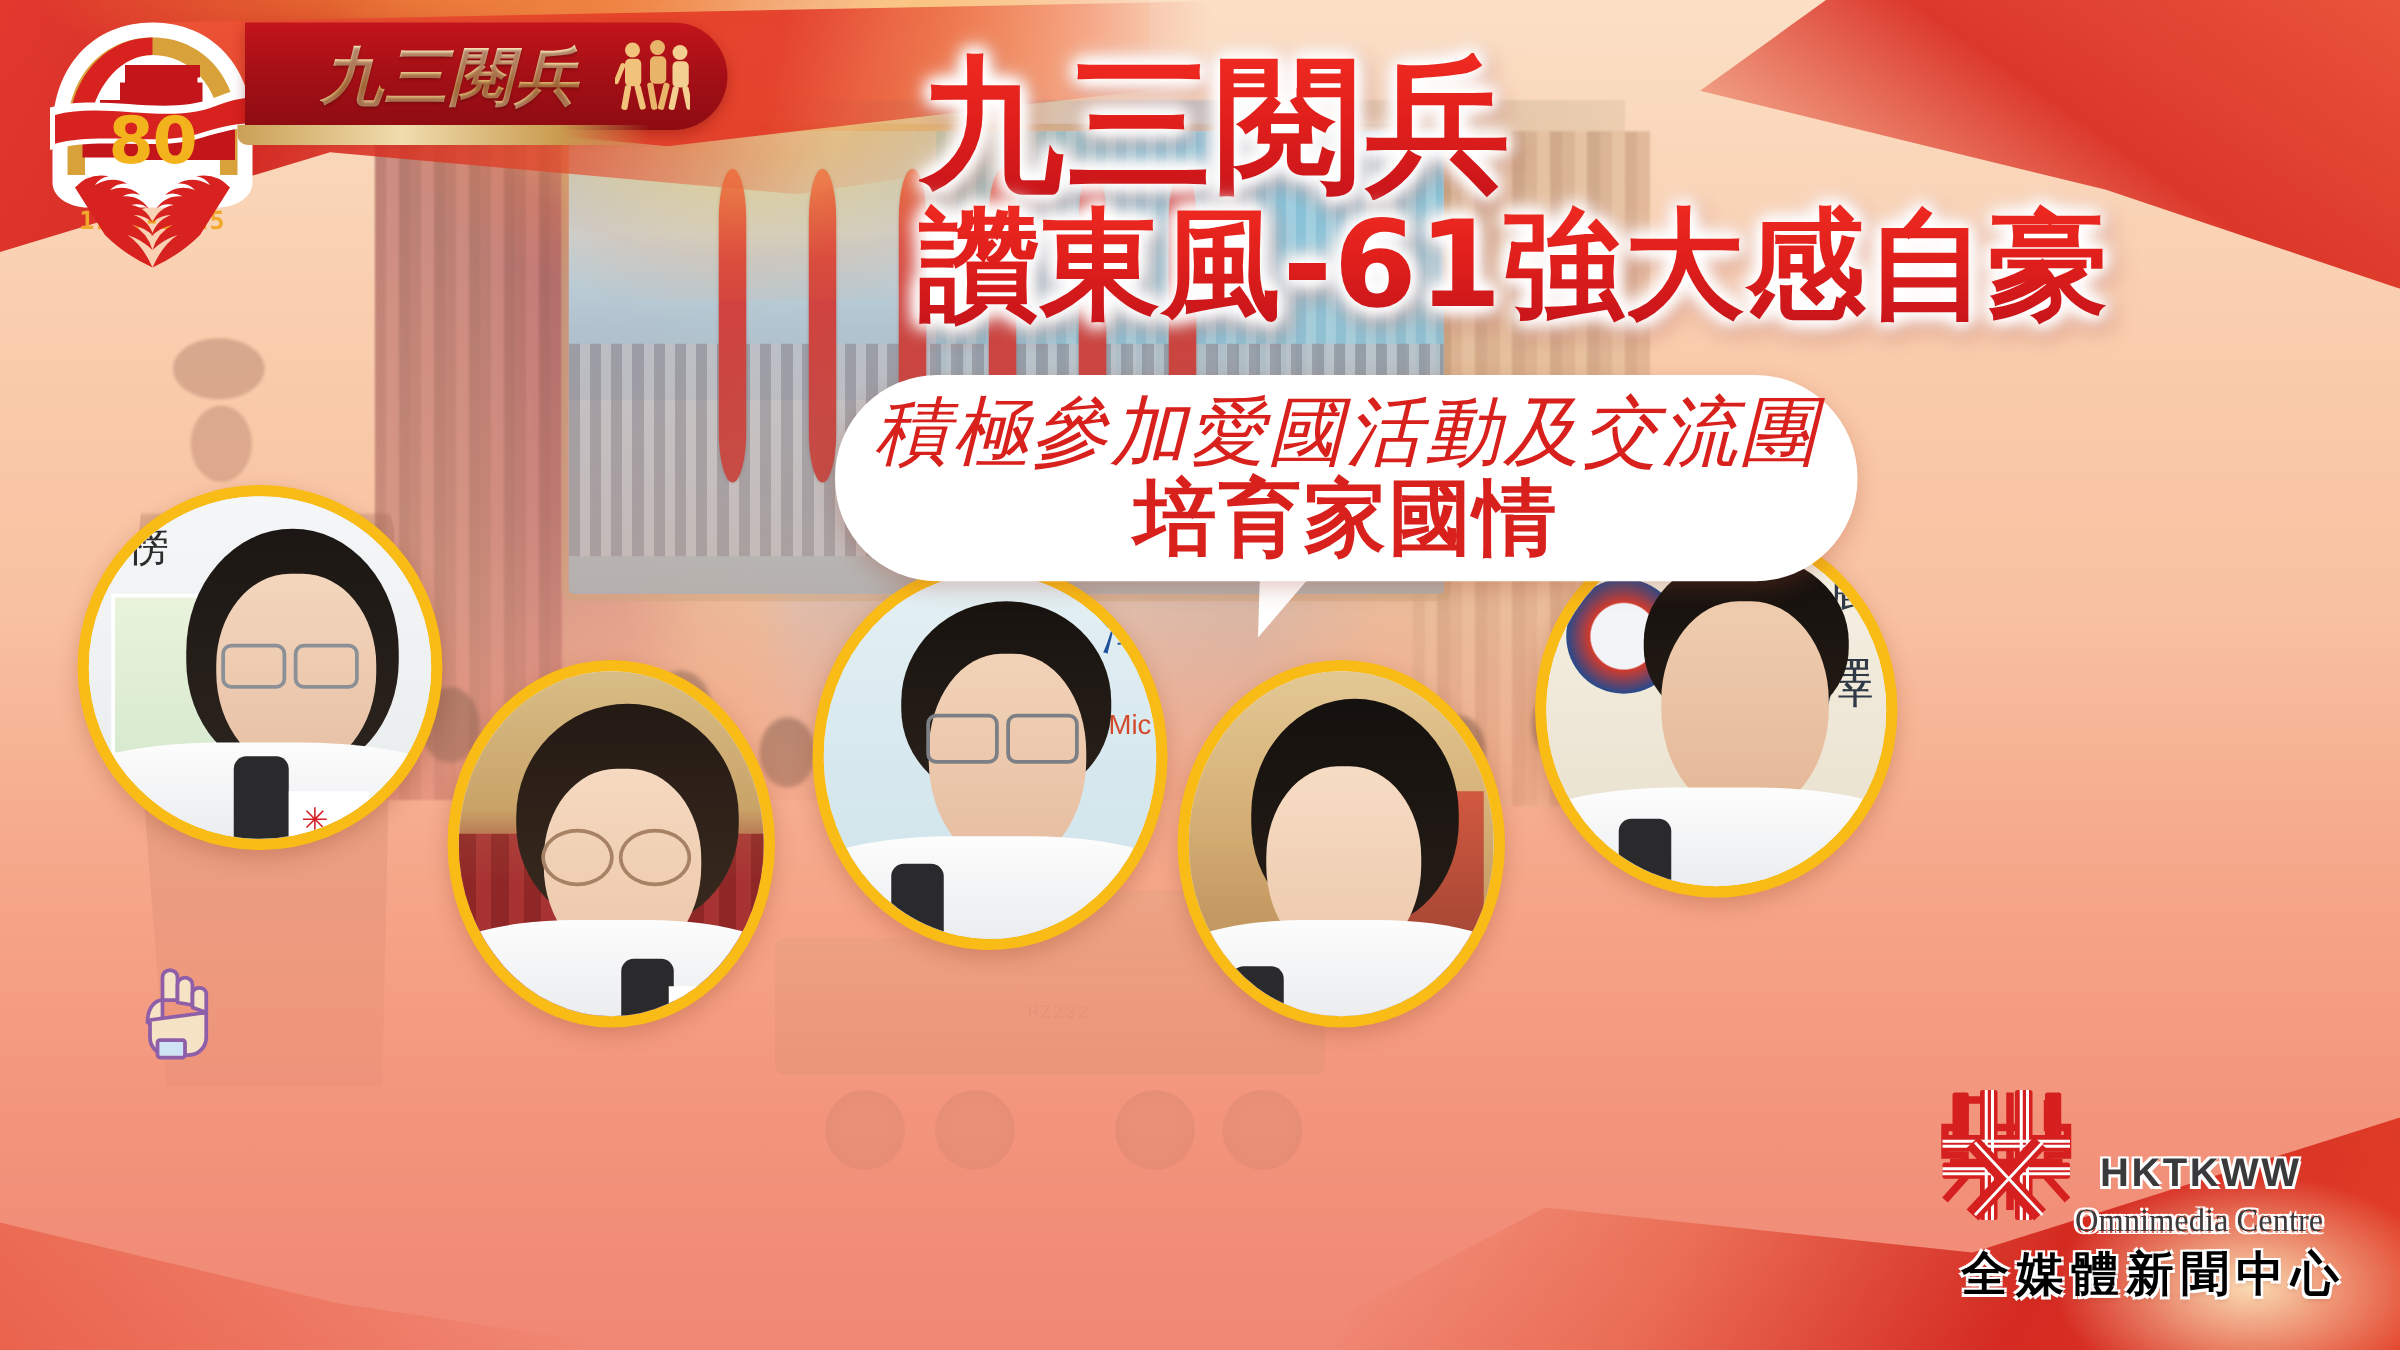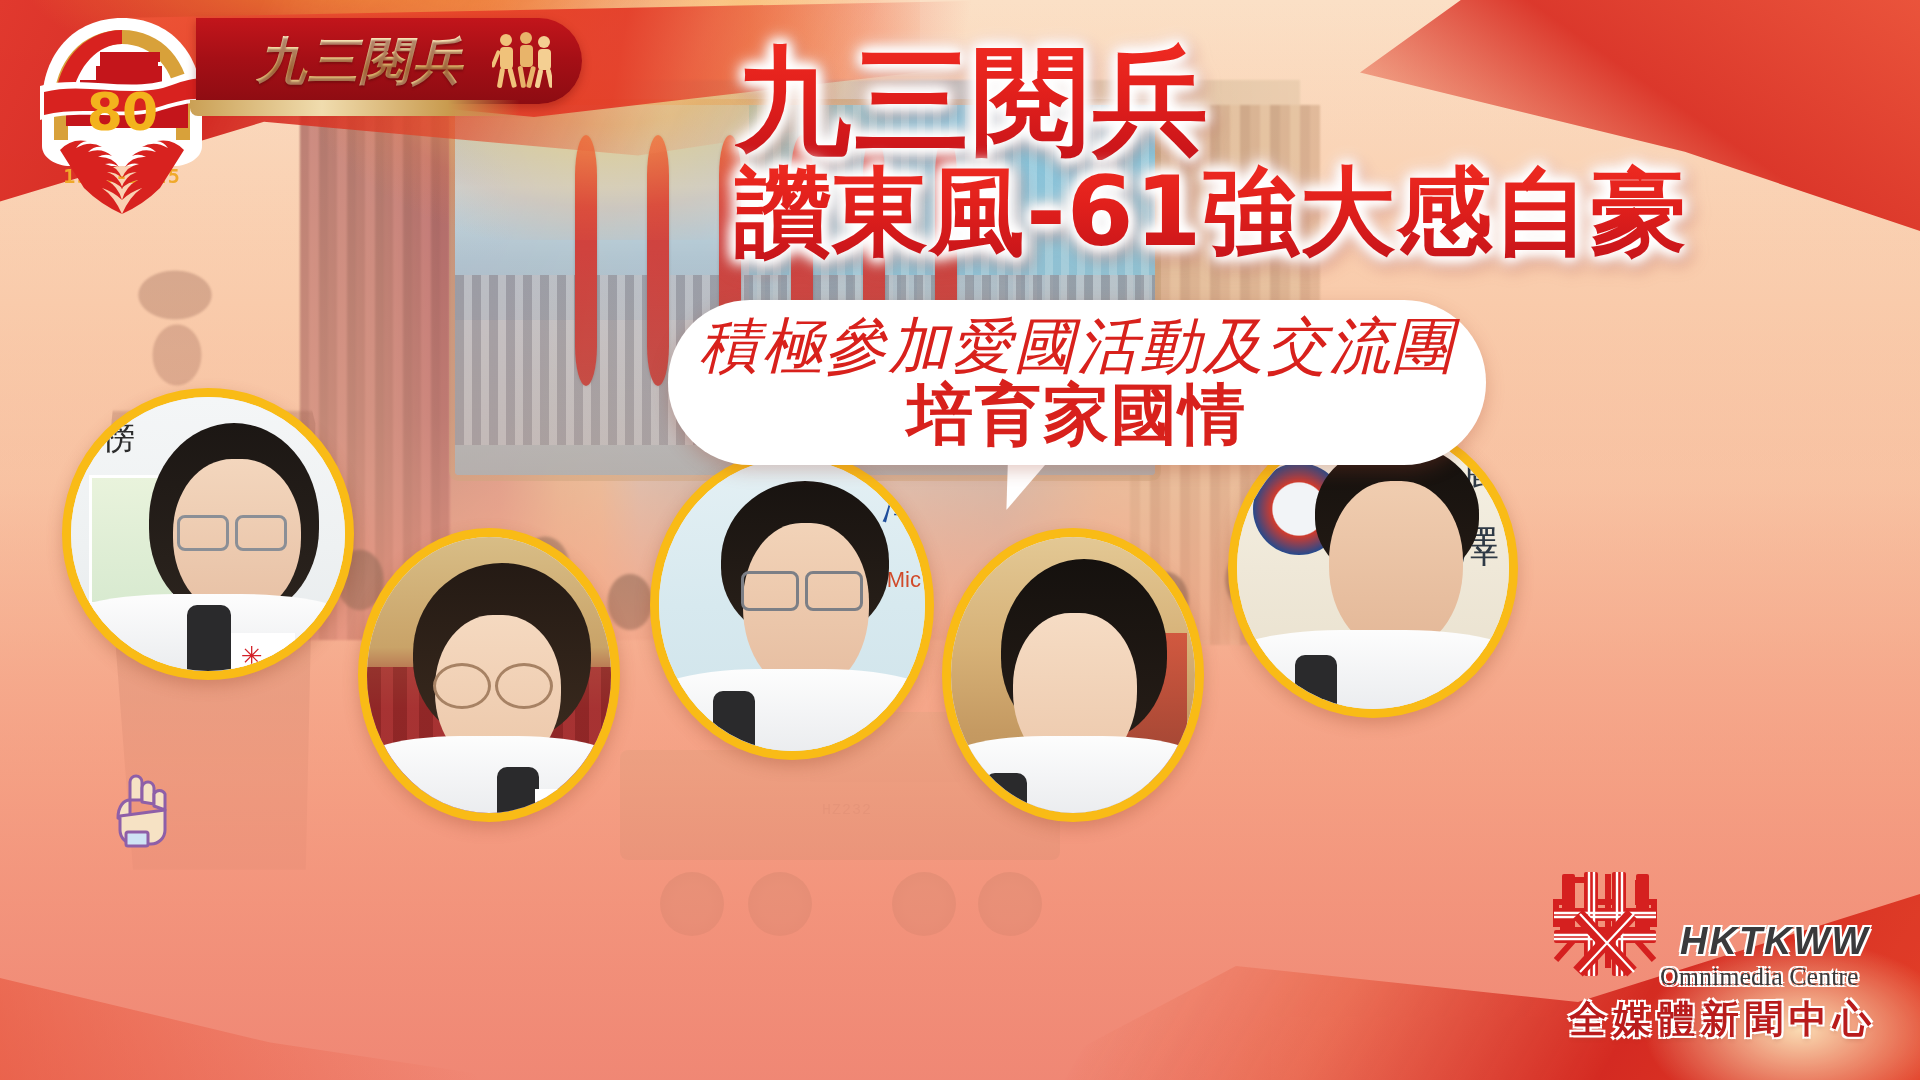--- a/index.html
+++ b/index.html
@@ -286,34 +286,33 @@
   
   .logo{ position:absolute; left:1548px; top:862px; width:350px; height:200px; }
   .logo-mark{ position:absolute; left:0; top:6px; width:114px; height:112px; }
   .logo-cn{
     position:absolute; left:126px; top:8px; font-size:41px; font-weight:bold;
     color:#d5201f; letter-spacing:3px;
     font-family:"DejaVu Serif","Liberation Serif",serif;
     text-shadow:-2px -2px 0 #fff,2px -2px 0 #fff,-2px 2px 0 #fff,2px 2px 0 #fff,0 3px 4px rgba(140,50,30,.3);
   }
   .logo-en{
-    position:absolute; left:132px; top:58px; font-size:38px; font-weight:bold;
+    position:absolute; left:132px; top:58px; font-size:32px; font-weight:bold;
     color:#3a3a3c; letter-spacing:2px;
     font-family:"Liberation Sans",sans-serif;
     text-shadow:-2px -2px 0 #fff,2px -2px 0 #fff,-2px 2px 0 #fff,2px 2px 0 #fff;
-    font-style:italic;
   }
   .logo-sub{
     position:absolute; left:112px; top:100px; font-size:26px; color:#3a3a3c;
     font-family:Liberation Serif, serif;
     text-shadow:-2px -2px 0 #fff,2px -2px 0 #fff,-2px 2px 0 #fff,2px 2px 0 #fff;
   }
   .logo-sub2{
     position:absolute; left:0; top:132px; width:350px; text-align:center;
-    font-size:38px; font-weight:bold; color:#b91c1c; letter-spacing:6px;
+    font-size:38px; font-weight:bold; color:#000000; letter-spacing:6px;
     font-family:"DejaVu Serif","Liberation Serif",serif;
     text-shadow:-2px -2px 0 #fff,2px -2px 0 #fff,-2px 2px 0 #fff,2px 2px 0 #fff,0 3px 4px rgba(140,50,30,.25);
   }
 </style>
 </head>
 <body>
 
 <div id="stage">
 
   <div class="bg-base"></div>

